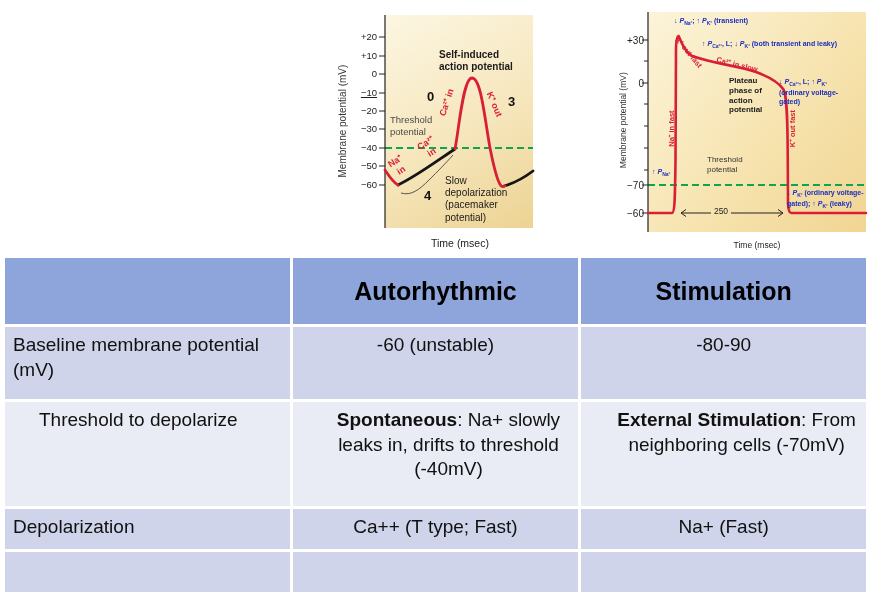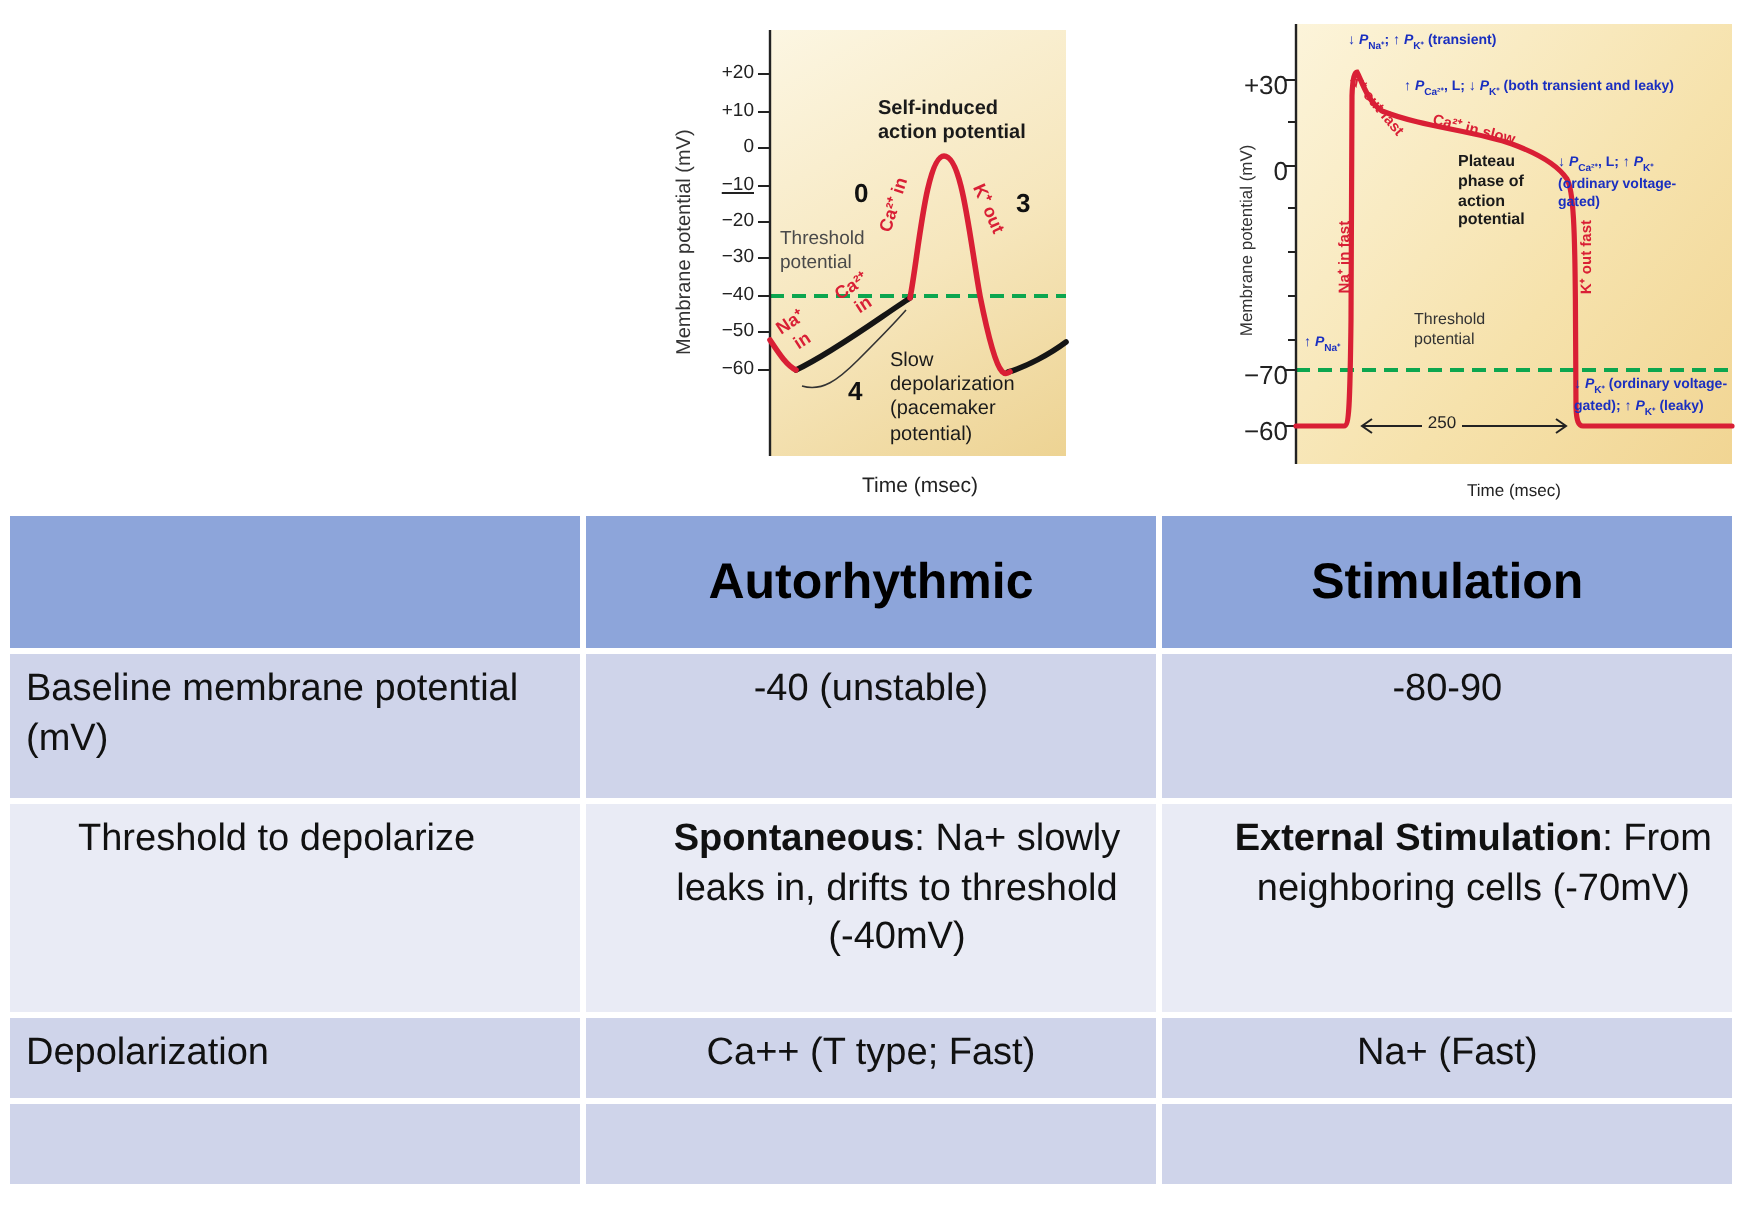--- a/index.html
+++ b/index.html
@@ -28,21 +28,21 @@
   
   .fl-tick{width:30px;font-size:9.5px;}
   .fl-title{font-weight:bold;font-size:10px;color:#1a1a1a;}
   .fl-phase{font-weight:bold;font-size:13px;color:#111;}
   .fl-red{font-size:9px;text-align:center;}
   .fl-gray{font-size:9.5px;color:#4a4a4a;}
   .fl-slow{font-weight:normal;font-size:10px;color:#1a1a1a;}
   .fl-time{font-size:10.5px;color:#222;text-align:center;}
 
   
-  .fr-tick{width:28px;font-size:13px;}
+  .fr-tick{width:28px;font-size:10px;}
   .fr-blue{font-size:7px;line-height:1.3;}
   .fr-red{font-size:7.5px;text-align:center;}
   .fr-black{font-size:8px;font-weight:bold;color:#1a1a1a;}
   .fr-thresh{font-size:8px;color:#333;}
   .fr-num{font-size:8.5px;color:#222;text-align:center;}
   .fr-time{font-size:8.5px;color:#222;text-align:center;}
 
   
   table.cmp{position:absolute;left:2px;top:255px;width:867px;
     border-collapse:separate;border-spacing:3px;table-layout:fixed;}
@@ -163,21 +163,21 @@
     <thead>
       <tr>
         <th></th>
         <th>Autorhythmic</th>
         <th>Stimulation</th>
       </tr>
     </thead>
     <tbody>
       <tr class="dark">
         <td class="lab" style="height:60px;">Baseline membrane potential (mV)</td>
-        <td class="val">-40 (unstable)</td>
+        <td class="val">-60 (unstable)</td>
         <td class="val">-80-90</td>
       </tr>
       <tr class="light">
         <td class="lab" style="height:92px;">Threshold to depolarize</td>
         <td class="val"><b>Spontaneous</b>: Na+ slowly leaks in, drifts to threshold (-40mV)</td>
         <td class="val"><b>External Stimulation</b>: From neighboring cells (-70mV)</td>
       </tr>
       <tr class="dark">
         <td class="lab" style="height:28px;">Depolarization</td>
         <td class="val">Ca++ (T type; Fast)</td>

